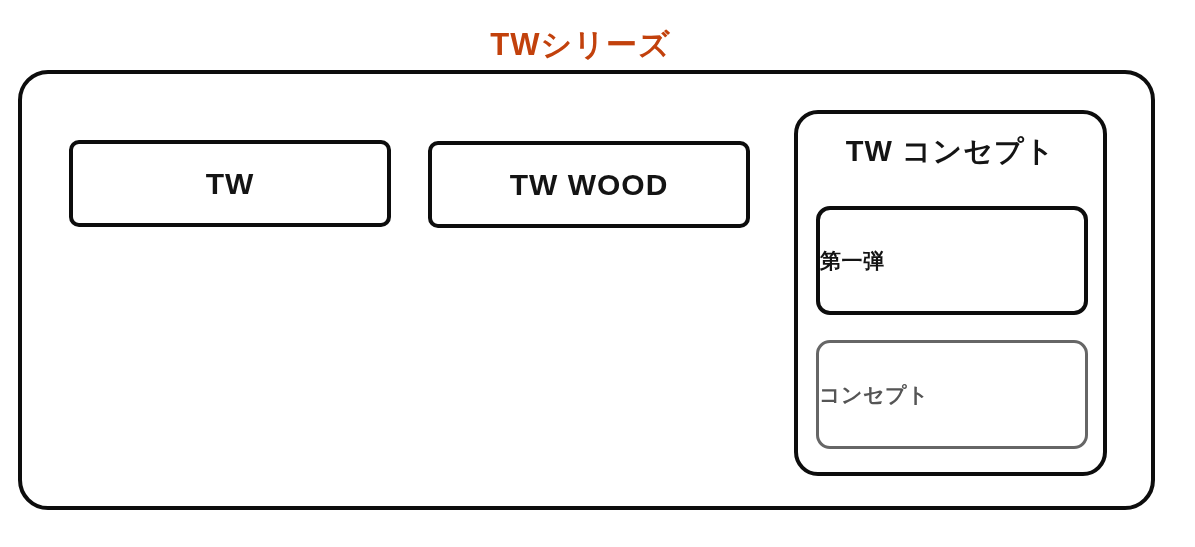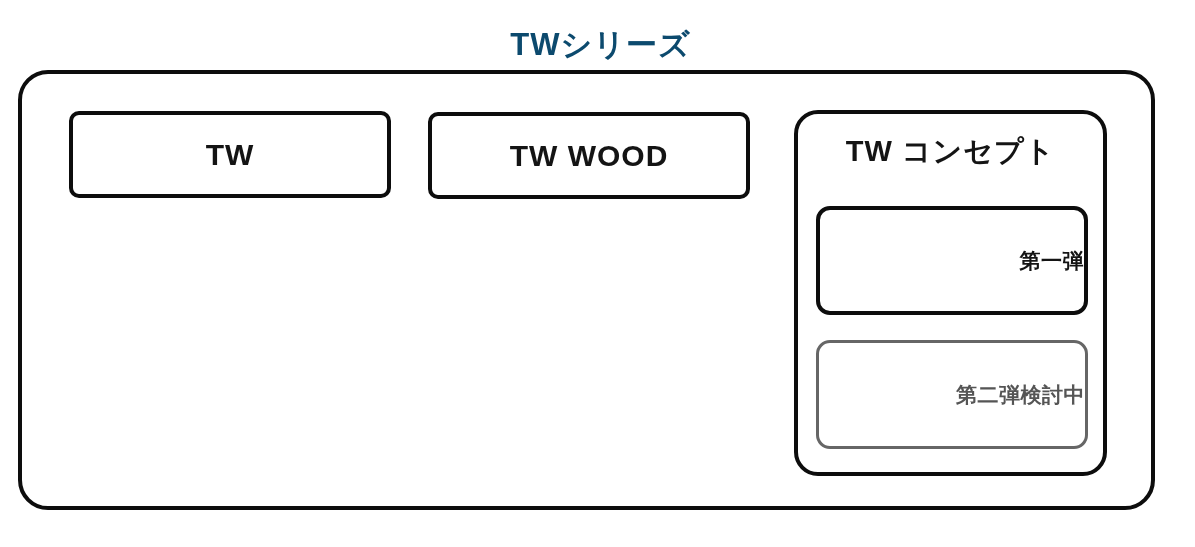--- a/index.html
+++ b/index.html
@@ -11,27 +11,27 @@
     height: 547px;
     background: #ffffff;
     font-family: "Liberation Sans", "DejaVu Sans", sans-serif;
     position: relative;
     overflow: hidden;
   }
   * { box-sizing: border-box; }
 
   .diagram-title {
     position: absolute;
-    left: 32px;
+    left: 12px;
     top: 24px;
     width: 1137px;
     text-align: center;
     font-size: 31px;
     font-weight: bold;
-    color: #0c4a6e;
+    color: #c2410c;
     letter-spacing: 1px;
   }
 
   .series-container {
     position: absolute;
     left: 18px;
     top: 70px;
     width: 1137px;
     height: 440px;
     border: 4px solid #0d0d0d;
@@ -46,20 +46,21 @@
     border: 4px solid #0d0d0d;
     border-radius: 10px;
     background: #ffffff;
     display: flex;
     align-items: center;
     justify-content: center;
     font-size: 30px;
     font-weight: bold;
     color: #141414;
     letter-spacing: 1px;
+    margin-top: 29px;
   }
   .box-tw   { left: 47px;  top: 37px; }
   .box-wood { left: 406px; top: 38px; text-align: center; }
 
   .concept-box {
     position: absolute;
     left: 772px;
     top: 36px;
     width: 313px;
     height: 366px;
@@ -81,21 +82,21 @@
 
   .phase-box {
     position: absolute;
     left: 18px;
     width: 272px;
     height: 109px;
     border-radius: 14px;
     background: #ffffff;
     display: flex;
     flex-direction: column;
-    align-items: flex-end;
+    align-items: flex-start;
     justify-content: center;
     font-size: 21px;
     font-weight: bold;
     line-height: 1.4;
     text-align: center;
     letter-spacing: 0.5px;
   }
   .phase-1 {
     top: 92px;
     border: 4px solid #0d0d0d;
@@ -124,17 +125,17 @@
 
   <div class="concept-box">
 
     <div class="concept-title">TW コンセプト</div>
 
     <div class="phase-box phase-1">
       <div>第一弾</div>
     </div>
 
     <div class="phase-box phase-2">
-      <div>第二弾検討中</div>
+      <div>コンセプト</div>
     </div>
 
   </div>
 </div>
 
 </body></html>

